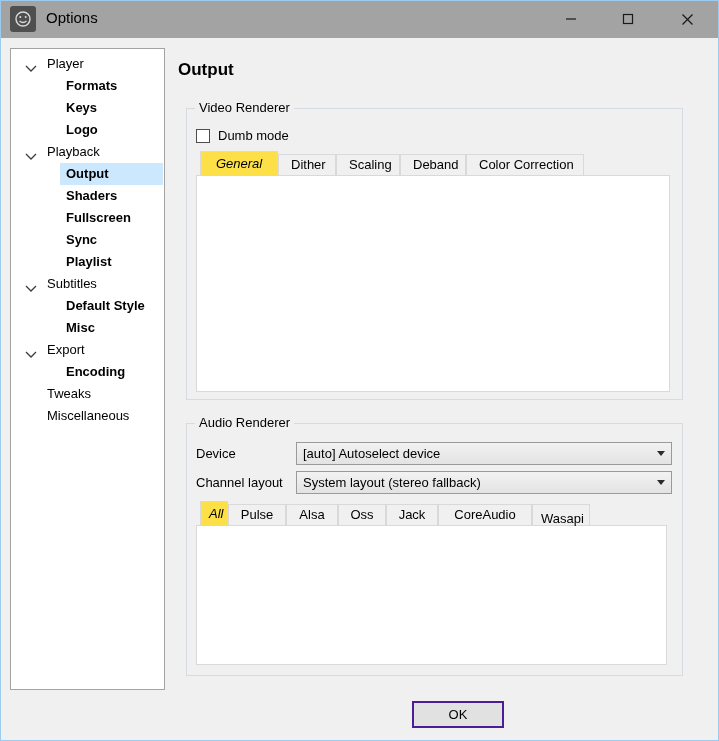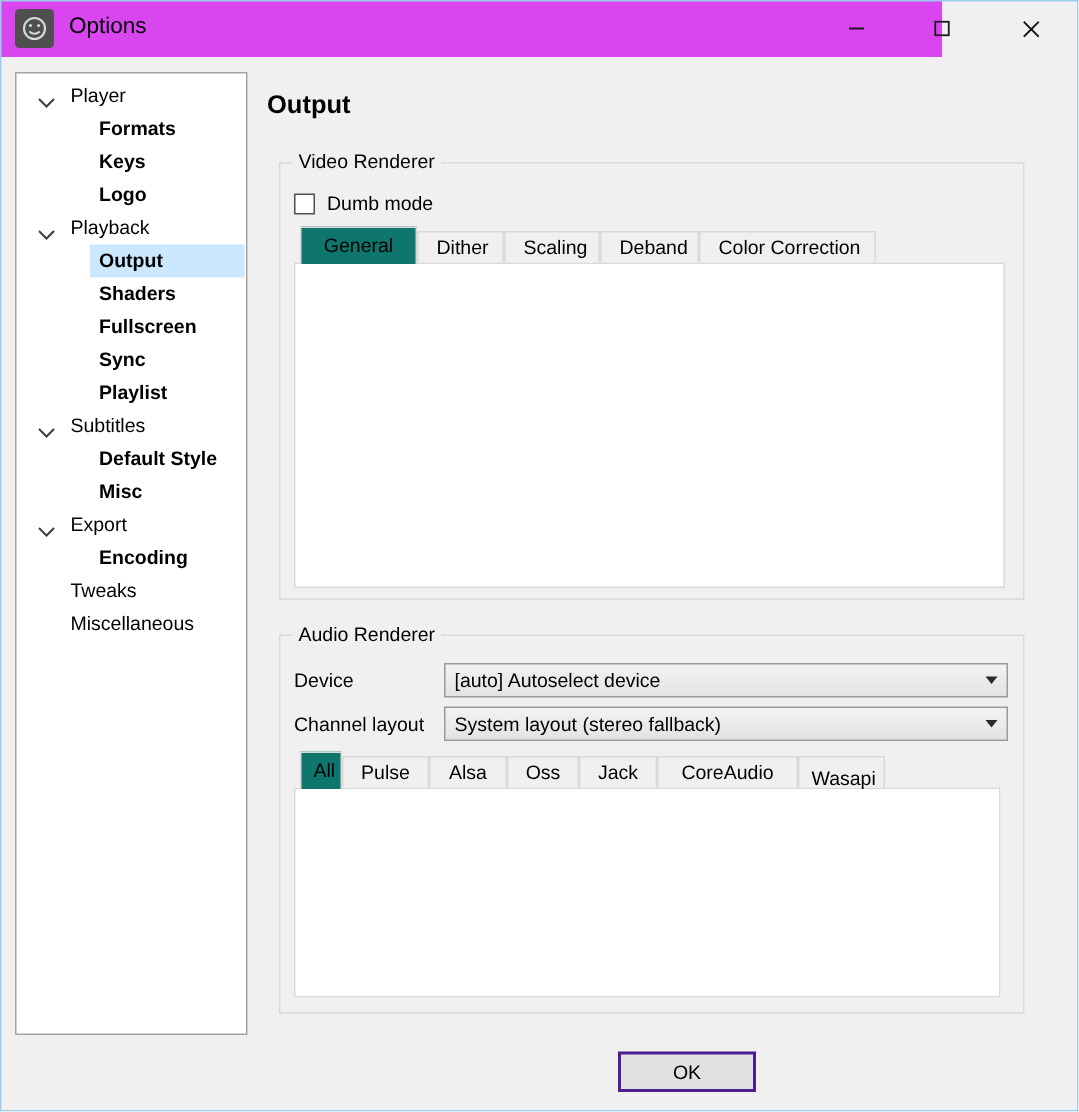--- a/index.html
+++ b/index.html
@@ -2,21 +2,21 @@
 <html><head>
 <meta charset="utf-8">
 <style>
   * { margin:0; padding:0; box-sizing:border-box; }
   html,body { width:719px; height:741px; overflow:hidden; background:#fff;
     font-family:"Liberation Sans", sans-serif; font-size:13px; color:#000; }
   .window { position:relative; width:719px; height:741px; background:#f0f0f0; }
   .win-border { position:absolute; inset:0; border:1px solid #9ccbf0; pointer-events:none; z-index:100; }
 
   
-  .titlebar { position:absolute; left:0; top:0; width:628px; height:38px; background:#d946ef; }
+  .titlebar { position:absolute; left:0; top:0; width:719px; height:38px; background:#a3a3a3; }
   .app-icon { position:absolute; left:10px; top:6px; width:26px; height:26px; background:#4f4f4f; border-radius:3px; display:flex; align-items:center; justify-content:center; }
   .title-text { position:absolute; left:46px; top:9px; font-size:15px; color:#000; }
   .winbtn { position:absolute; top:0; width:50px; height:38px; display:flex; align-items:center; justify-content:center; }
   .wb-min { left:546px; } .wb-max { left:603px; } .wb-close { left:662px; }
 
   
   .sidebar { position:absolute; left:10px; top:48px; width:155px; height:642px; background:#fff; border:1px solid #a3a3a3; }
   .tree-row { position:absolute; left:1px; right:1px; height:22px; line-height:22px; }
   .tree-row .chev { position:absolute; left:13px; top:6px; width:12px; height:10px; }
   .tree-label { position:relative; z-index:2; }
@@ -28,21 +28,21 @@
   .page-title { position:absolute; left:178px; top:60px; font-size:17px; font-weight:bold; }
 
   .groupbox { position:absolute; border:1px solid #d5dbe0; }
   .gb-video { left:186px; top:108px; width:497px; height:292px; }
   .gb-audio { left:186px; top:423px; width:497px; height:253px; }
   .gb-title { position:absolute; top:-9px; left:8px; background:#f0f0f0; padding:0 4px; }
 
   
   .tabbar { position:absolute; display:flex; align-items:flex-end; z-index:3; height:24px; }
   .tab { background:#f0f0f0; border:1px solid #d9d9d9; border-bottom:none; height:21px; line-height:20px; padding:0 12px; text-align:center; white-space:nowrap; }
-  .tab.selected { background:#0f766e; height:25px; line-height:24px; margin-bottom:-1px; z-index:4; position:relative; }
+  .tab.selected { background:#fde047; height:25px; line-height:24px; margin-bottom:-1px; z-index:4; position:relative;font-style:italic; }
   .pane { position:absolute; background:#fff; border:1px solid #d9d9d9; z-index:1; }
   .pane-video { left:196px; top:175px; width:474px; height:217px; }
   .pane-audio { left:196px; top:525px; width:471px; height:140px; }
 
   .flabel { position:absolute; line-height:22px; }
 
   
   .combo { position:absolute; height:23px; background:linear-gradient(#f2f2f2,#e3e3e3); border:1px solid #9a9a9a; display:flex; align-items:center; padding:0 6px; }
   .combo .val { flex:1; overflow:hidden; white-space:nowrap; }
   .combo-arrow { width:0; height:0; border-left:4px solid transparent; border-right:4px solid transparent; border-top:5px solid #2b2b2b; margin-left:6px; }

